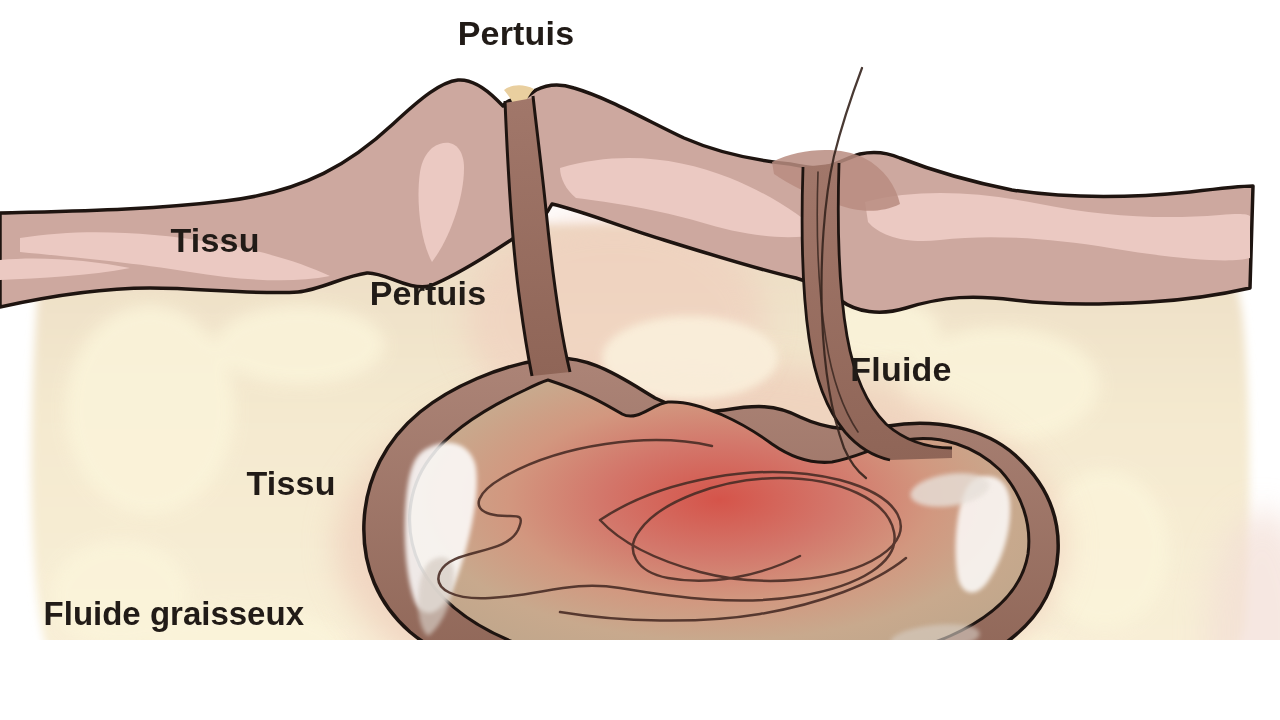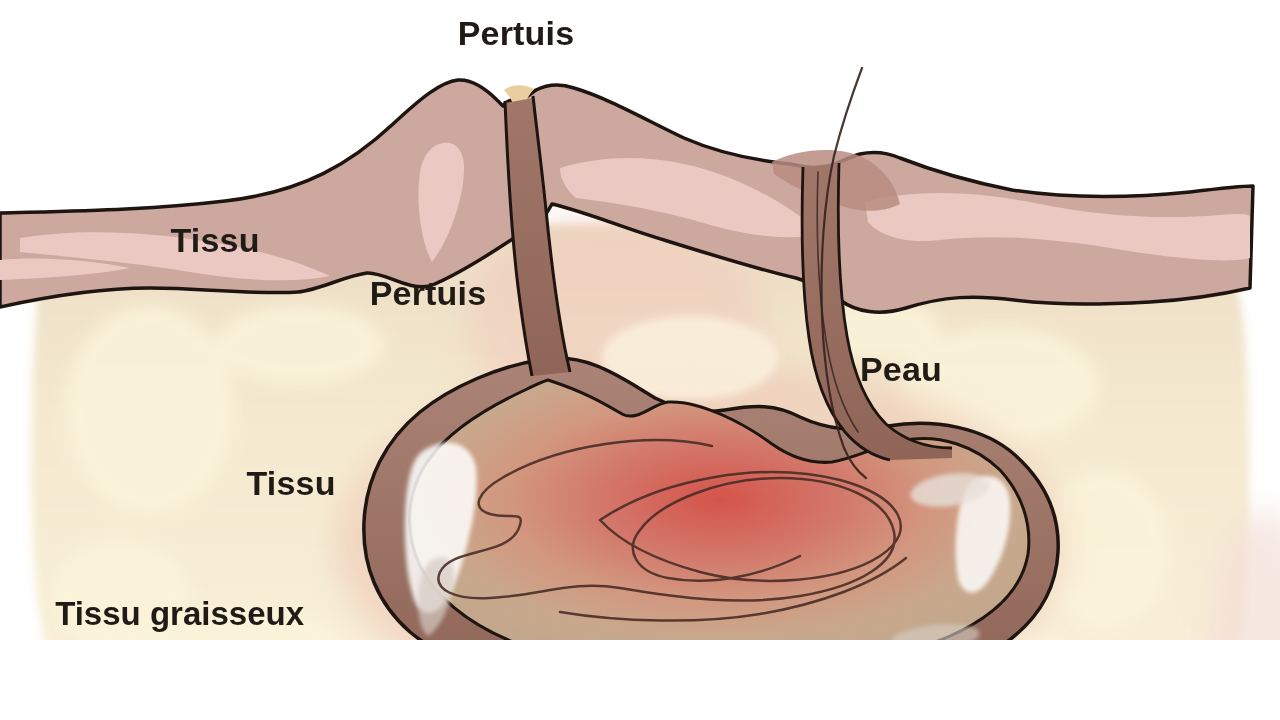--- a/index.html
+++ b/index.html
@@ -227,19 +227,19 @@
   <g fill="none" stroke="#35231d" stroke-linecap="round">
     <path stroke-width="2.2" opacity="0.9" d="M 862,68 C 853,92 842,124 834,156 C 824,200 820,260 822,316
          C 824,368 830,410 844,448 C 850,462 858,472 866,478"></path>
     <path stroke-width="1.6" opacity="0.8" d="M 818,172 C 816,230 818,290 826,340 C 832,378 842,408 858,432"></path>
   </g>
 </svg>
 
 <div class="lbl" style="left:516px; top:33px;">Pertuis</div>
 <div class="lbl" style="left:215px; top:240px;">Tissu</div>
 <div class="lbl" style="left:428px; top:293px;">Pertuis</div>
-<div class="lbl" style="left:901px; top:369px;">Peau</div>
+<div class="lbl" style="left:901px; top:369px;">Fluide</div>
 <div class="lbl" style="left:291px; top:483px;">Tissu</div>
 <div class="lbl-block" style="left:42px; top:593px;">
-  <span>Tissu graisseux</span>
+  <span>Fluide graisseux</span>
 </div>
 
 </div>
 
 </body></html>

